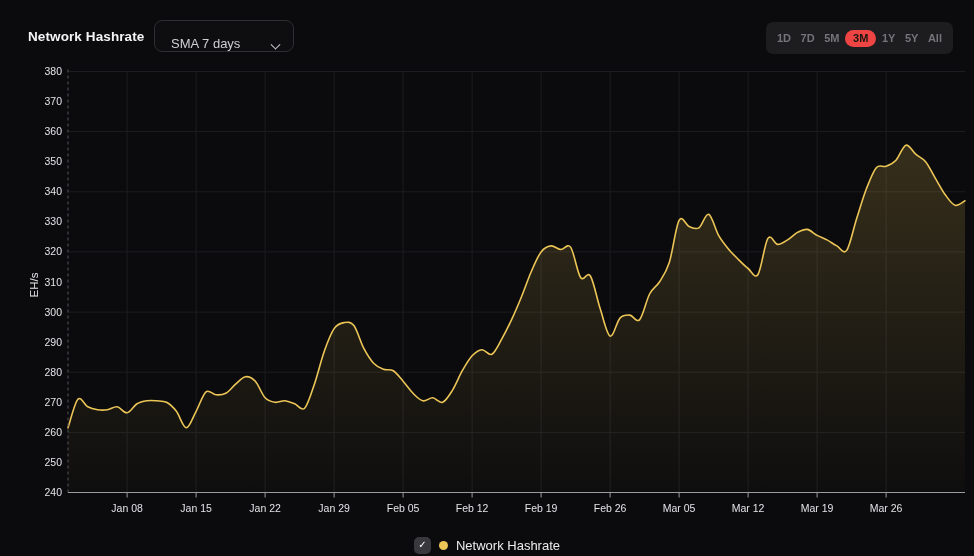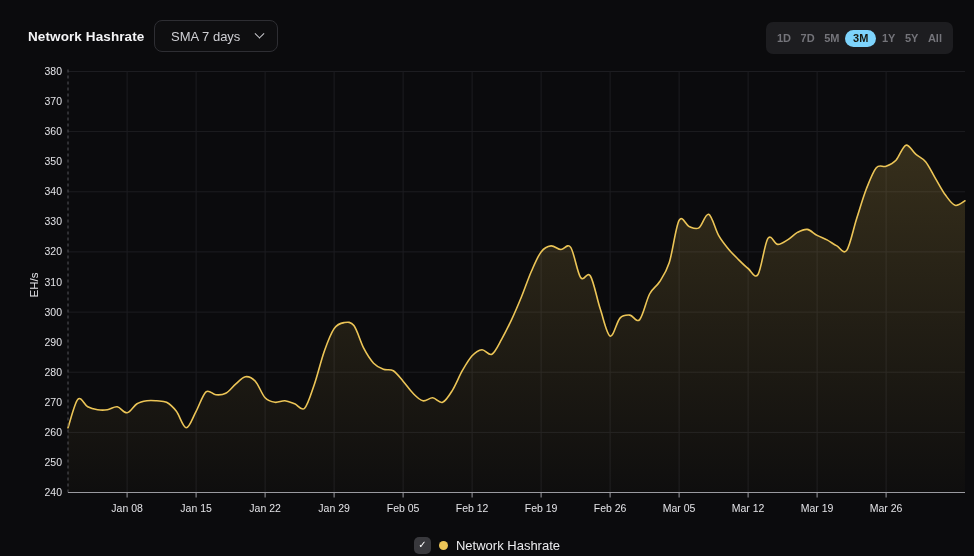--- a/index.html
+++ b/index.html
@@ -12,23 +12,23 @@
     color:#ececef;
   }
   #chart-svg { position:absolute; left:0; top:0; z-index:1; }
 
   .header { position:absolute; left:0; top:0; width:974px; height:58px; z-index:2; }
   .chart-title {
     position:absolute; left:28px; top:29px;
     font-size:13.5px; font-weight:bold; color:#f4f4f6; letter-spacing:.1px;
   }
   .sma-dropdown {
-    position:absolute; left:154px; top:20px; width:124px; height:32px;
+    position:absolute; left:154px; top:20px; width:140px; height:32px;
     background:#0e0e10; border:1px solid #2e2e33; border-radius:8px;
-    display:flex; align-items:center; justify-content:space-between;
+    display:flex; align-items:flex-end; justify-content:space-between;
     padding:0 14px 0 16px; cursor:pointer;
   }
   .sma-dropdown .value { font-size:13px; color:#cfcfd4; }
   .chevron {
     width:7px; height:7px; border-right:1.6px solid #cfcfd4; border-bottom:1.6px solid #cfcfd4;
     transform:rotate(45deg) translate(-2px,-2px);
   }
   .range-group {
     position:absolute; left:766px; top:22px; width:187px; height:25px;
     background:#1d1d20; border-radius:7px;
@@ -143,21 +143,21 @@
 
   <div class="sma-dropdown">
     <span class="value">SMA 7 days</span>
     <span class="chevron"></span>
   </div>
 
   <div class="range-group">
     <button class="range-btn">1D</button>
     <button class="range-btn">7D</button>
     <button class="range-btn">5M</button>
-    <button class="range-btn selected" style="background: #7dd3fc;">3M</button>
+    <button class="range-btn selected" style="background: #ef4444;">3M</button>
     <button class="range-btn">1Y</button>
     <button class="range-btn">5Y</button>
     <button class="range-btn">All</button>
   </div>
 </div>
 
 <div class="legend">
   <span class="legend-checkbox">
     <span class="check">✓</span>
   </span>

